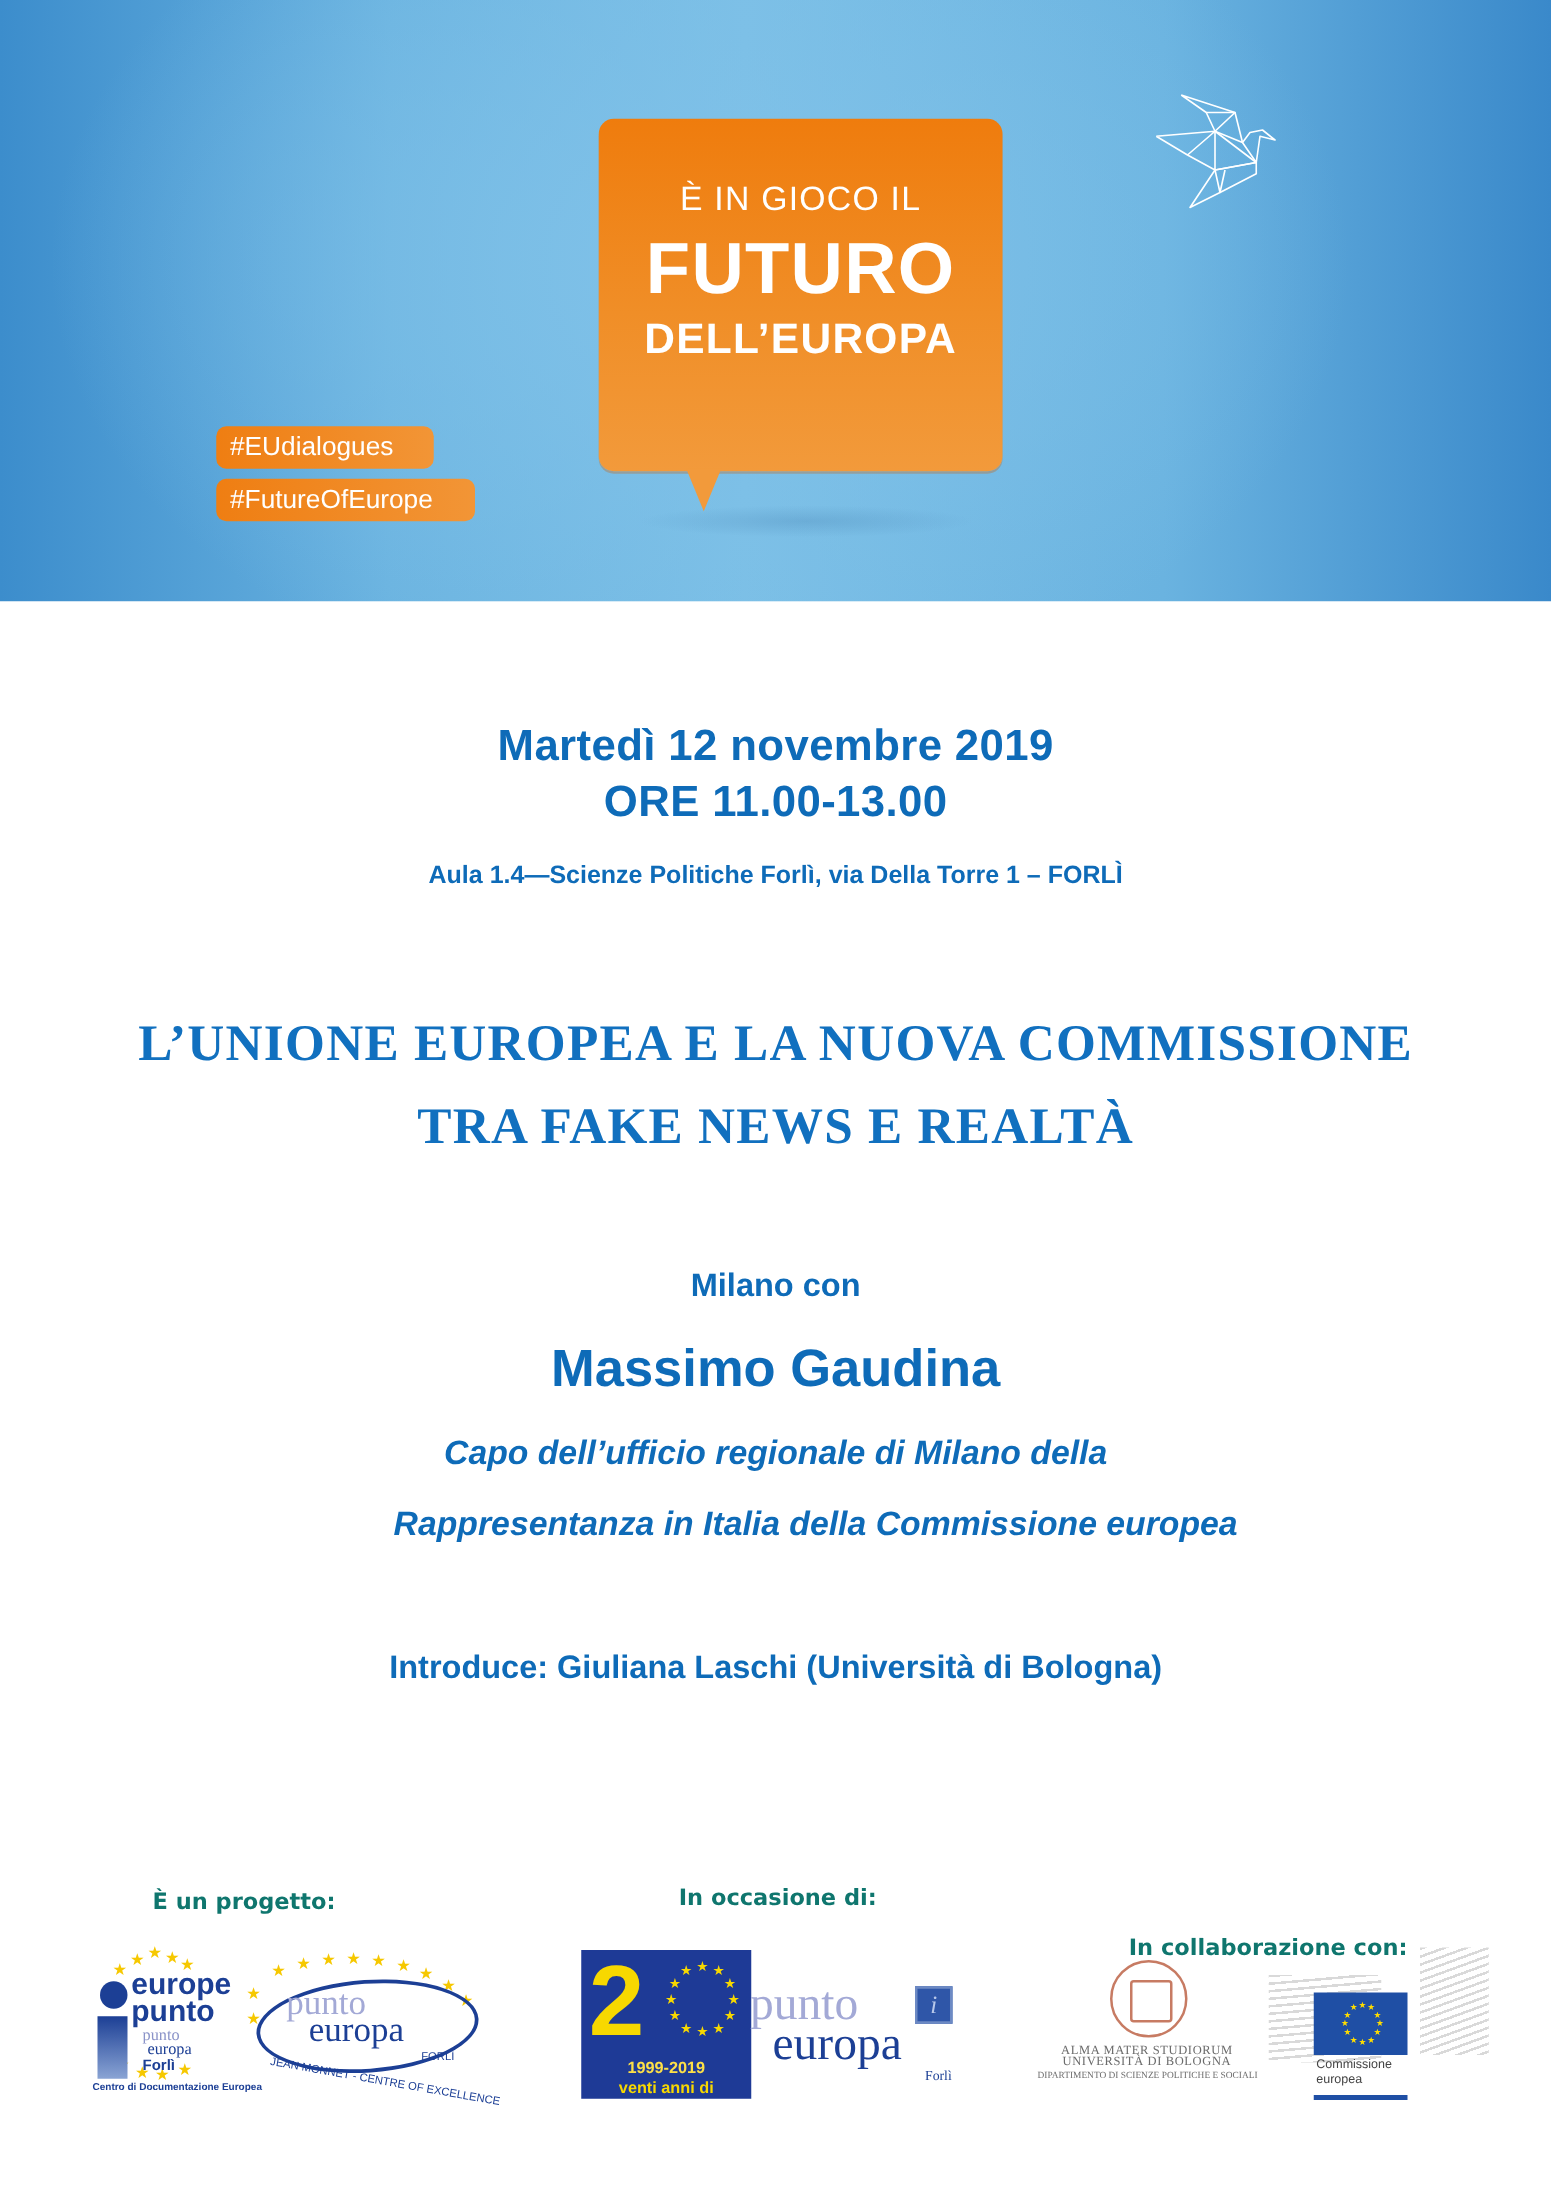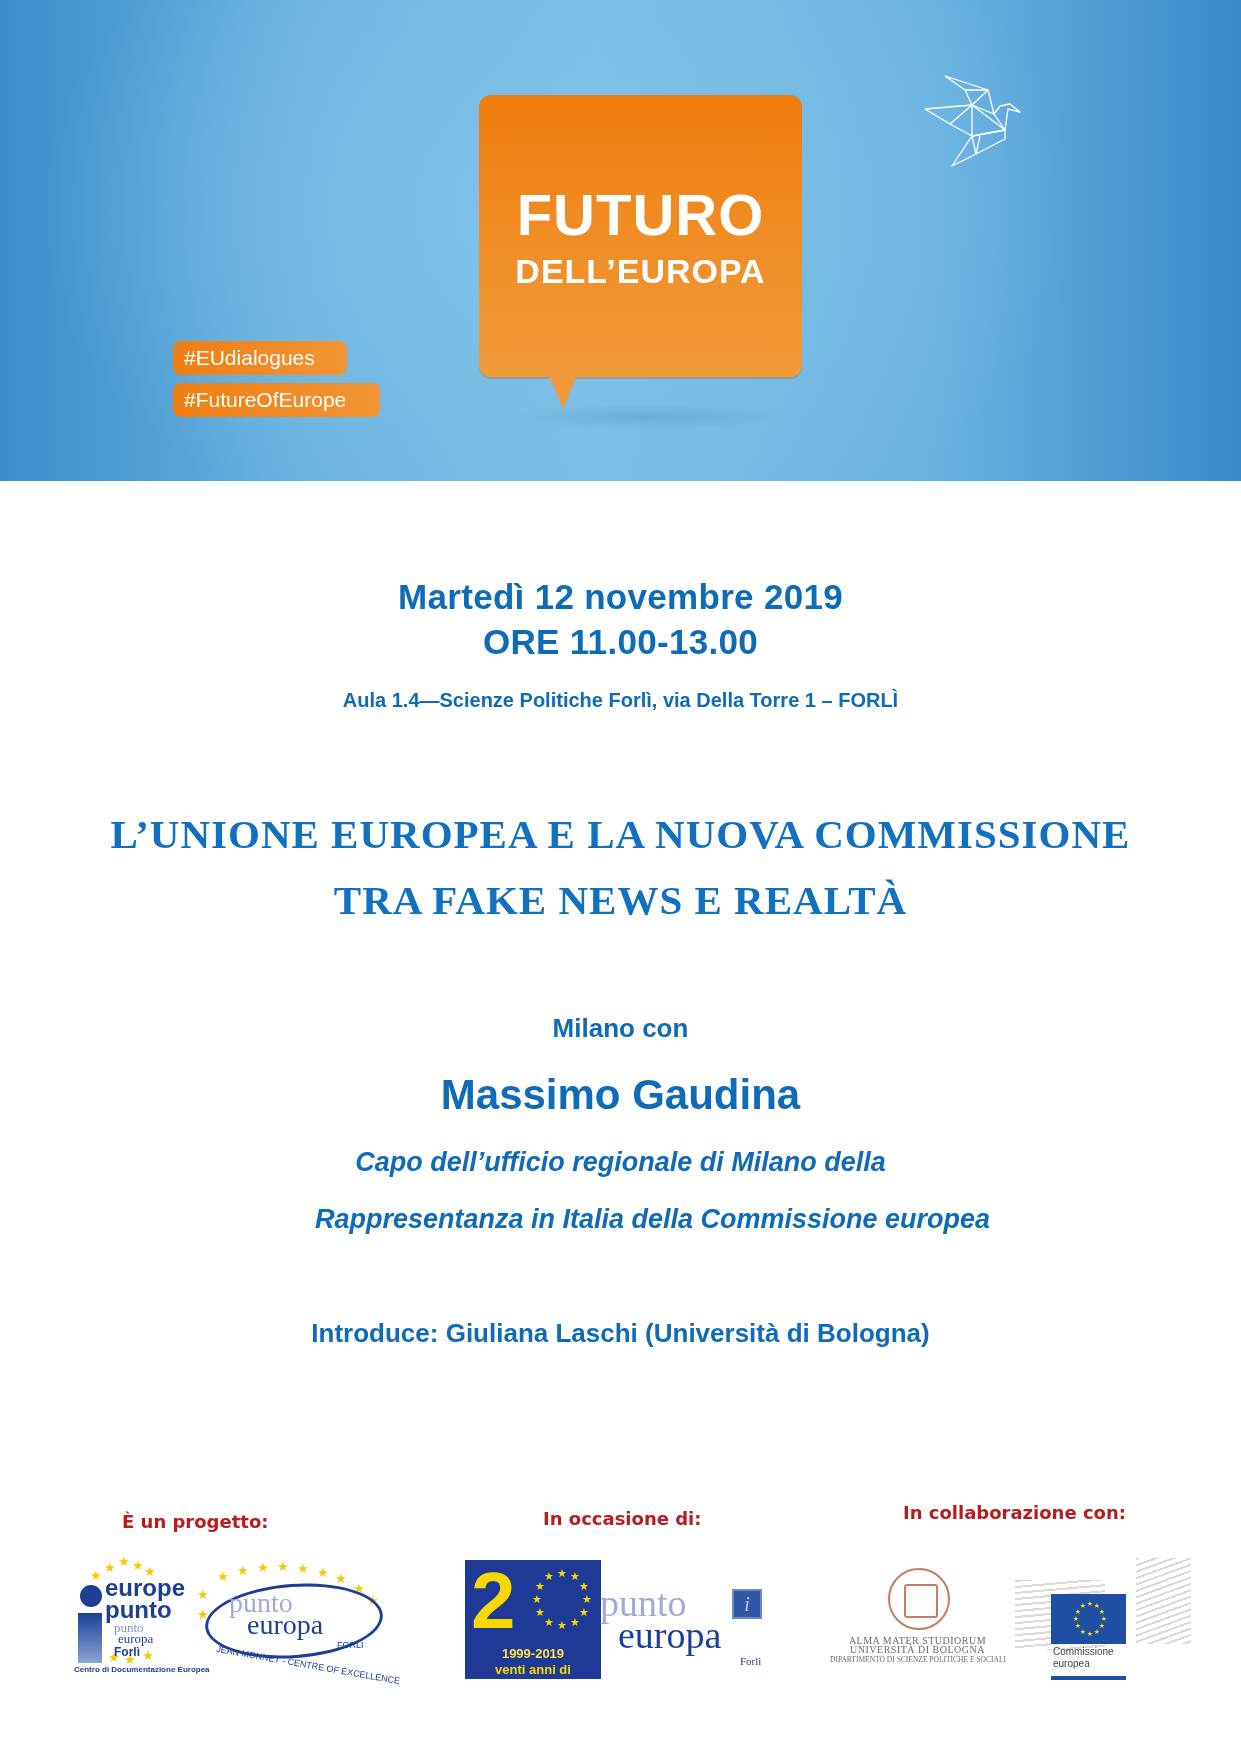--- a/index.html
+++ b/index.html
@@ -61,26 +61,26 @@
   .title-2 { top: 876px; }
 
   .dialog-label { top: 1013px; font-size: 26px; font-weight: 700; }
   .speaker-name { top: 1071px; font-size: 42px; font-weight: 700; }
   .role-1 { top: 1147px; font-size: 27px; font-weight: 700; font-style: italic; }
   .role-2 { top: 1204px; font-size: 27px; font-weight: 700; font-style: italic; margin-left: 32px; }
   .intro-line { top: 1318px; font-size: 26px; font-weight: 700; }
 
   
   .footer-label {
-    position: absolute; font-size: 18px; font-weight: 700; color: #b91c1c; white-space: nowrap;
+    position: absolute; font-size: 18px; font-weight: 700; color: #0f766e; white-space: nowrap;
     font-family: "DejaVu Sans", sans-serif;
   }
   .fl-1 { left: 122px; top: 1511px; }
   .fl-2 { left: 543px; top: 1508px; }
-  .fl-3 { left: 903px; top: 1502px; }
+  .fl-3 { left: 903px; top: 1548px; }
 
   
   .logo-ed { position: absolute; left: 74px; top: 1555px; width: 130px; height: 125px; }
   .ed-i-dot { position: absolute; left: 6px; top: 30px; width: 22px; height: 22px; border-radius: 50%; background: #1c3f95; }
   .ed-i-bar { position: absolute; left: 4px; top: 58px; width: 24px; height: 50px; background: linear-gradient(180deg,#1c3f95,#8aa4d4); }
   .ed-text1 { position: absolute; left: 31px; top: 22px; font-size: 24px; font-weight: 700; color: #1c3f95; line-height: 22px; }
   .ed-text2 { position: absolute; left: 31px; top: 44px; font-size: 24px; font-weight: 700; color: #1c3f95; line-height: 22px; }
   .ed-text3 { position: absolute; left: 40px; top: 67px; font-family: "Liberation Serif", serif; font-size: 13px; color: #8a93c8; line-height: 11px; }
   .ed-text4 { position: absolute; left: 44px; top: 78px; font-family: "Liberation Serif", serif; font-size: 13px; color: #1c3f95; line-height: 11px; }
   .ed-text5 { position: absolute; left: 40px; top: 90px; font-size: 12px; font-weight: 700; color: #1c3f95; }
@@ -128,20 +128,21 @@
   .ec-name1 { position: absolute; left: 38px; top: 88px; font-size: 10px; color: #444; }
   .ec-name2 { position: absolute; left: 38px; top: 100px; font-size: 10px; color: #444; }
   .ec-bar { position: absolute; left: 36px; top: 118px; width: 75px; height: 4px; background: #1f4fa5; }
 </style>
 </head>
 <body>
 
 <div class="banner">
   <div class="bubble-shadow"></div>
   <div class="bubble">
+    <div class="b-line1">È IN GIOCO IL</div>
     <div class="b-line2">FUTURO</div>
     <div class="b-line3">DELL’EUROPA</div>
   </div>
   <div class="bubble-tail"></div>
 
   <div class="hashtag h1">#EUdialogues</div>
   <div class="hashtag h2">#FutureOfEurope</div>
 
   <svg class="dove" viewBox="0 0 120 110" fill="none" stroke="#ffffff" stroke-width="1.3" stroke-linejoin="round">
     <polyline points="35,12 78,26 84,50 62,41 55,26 35,12"></polyline>

